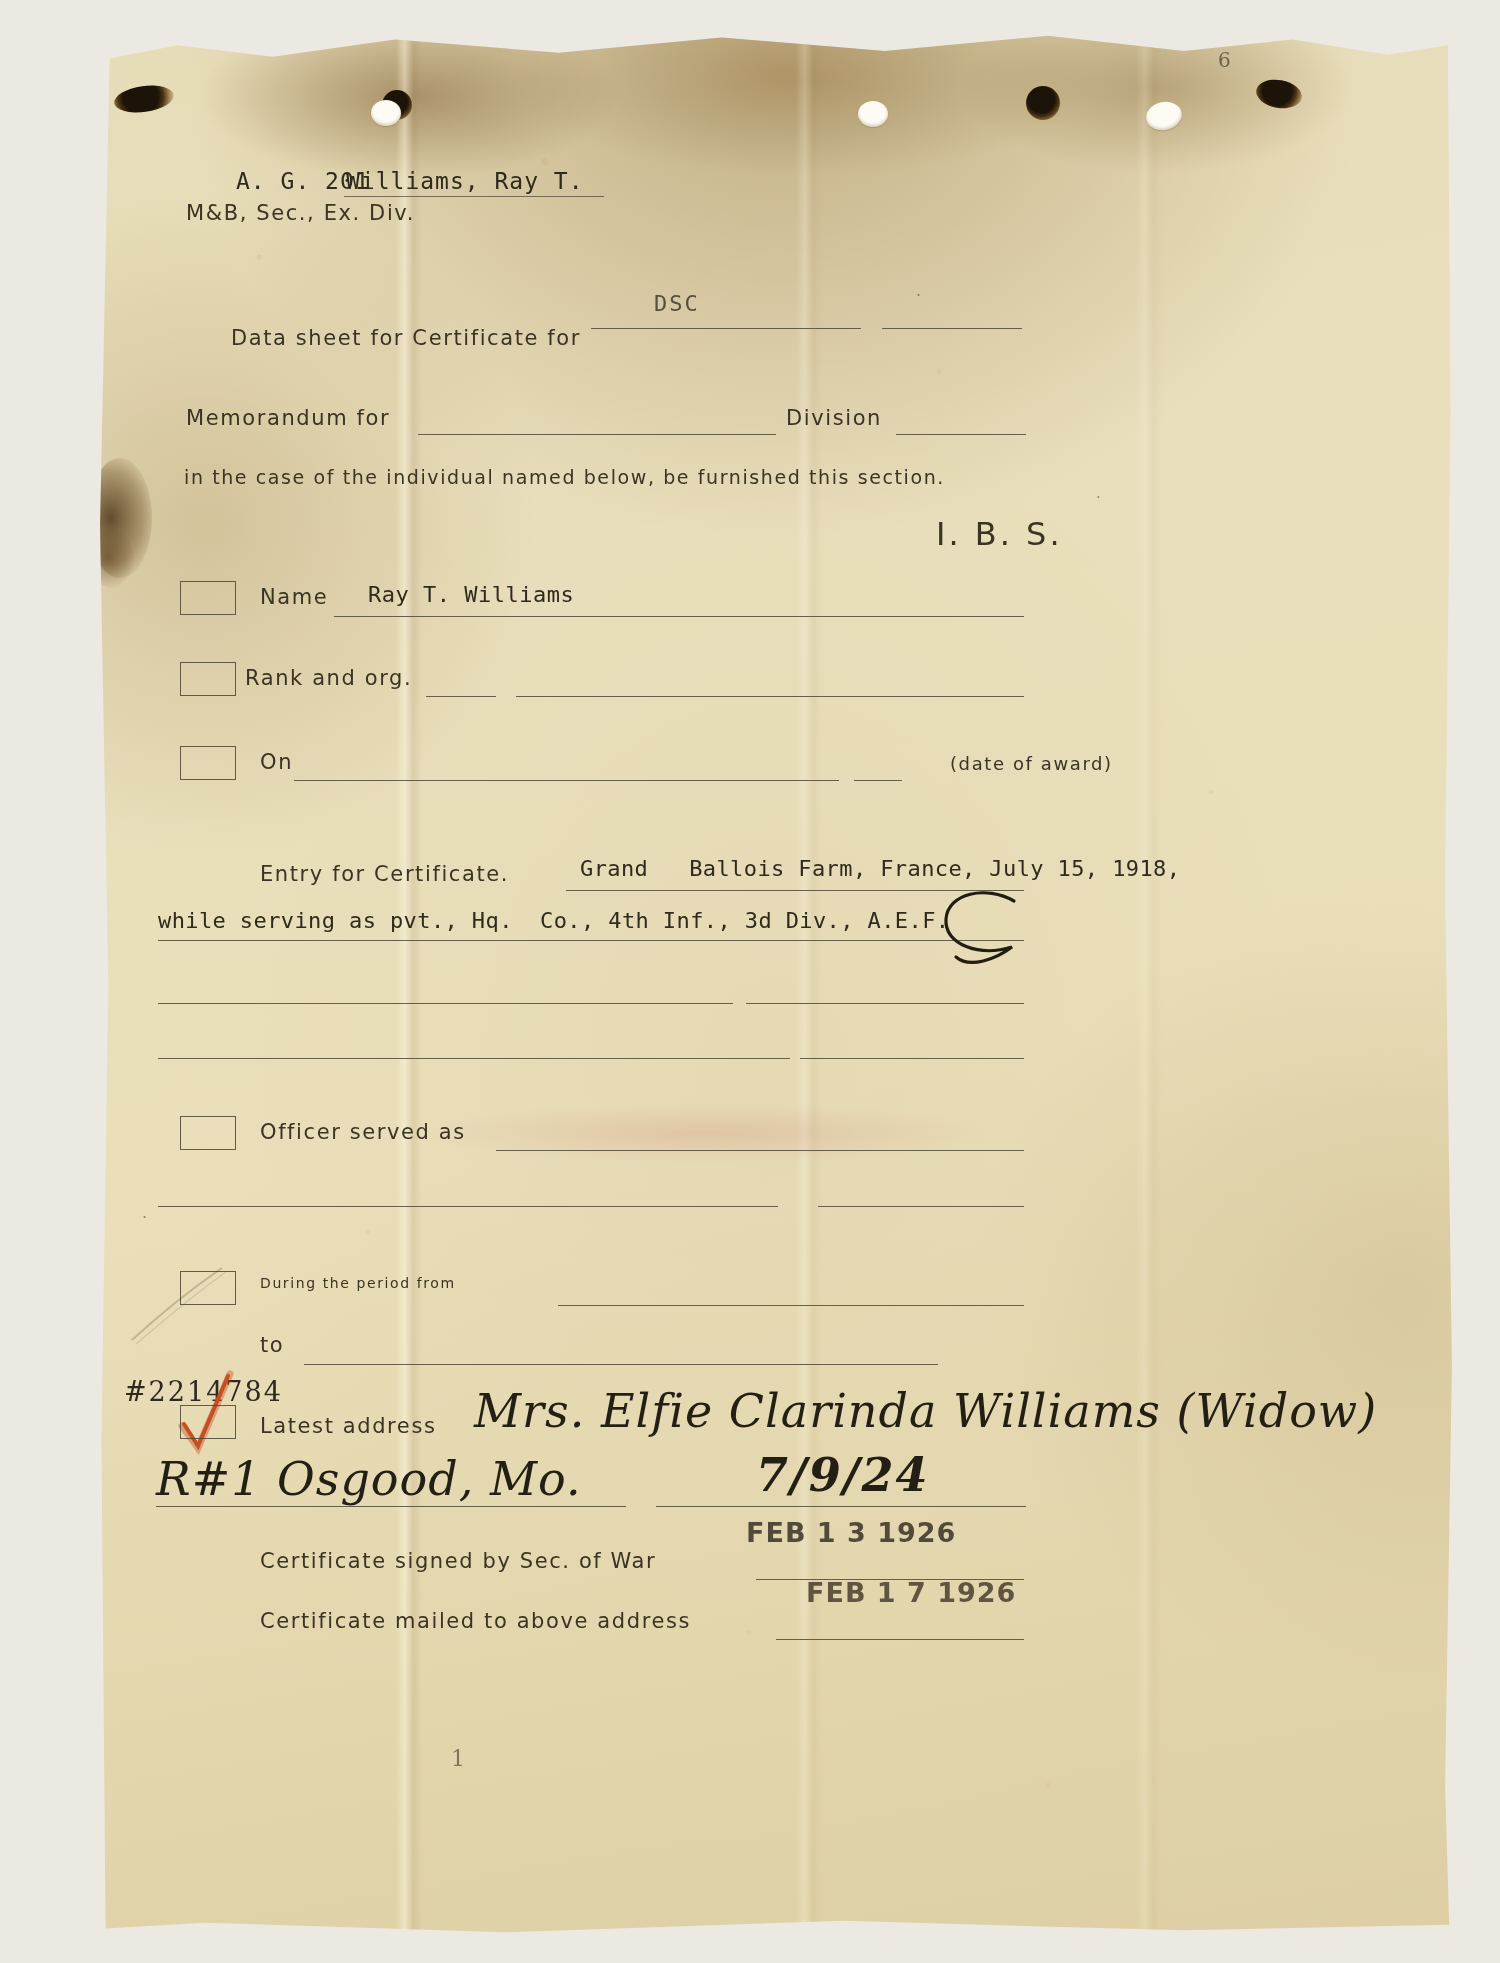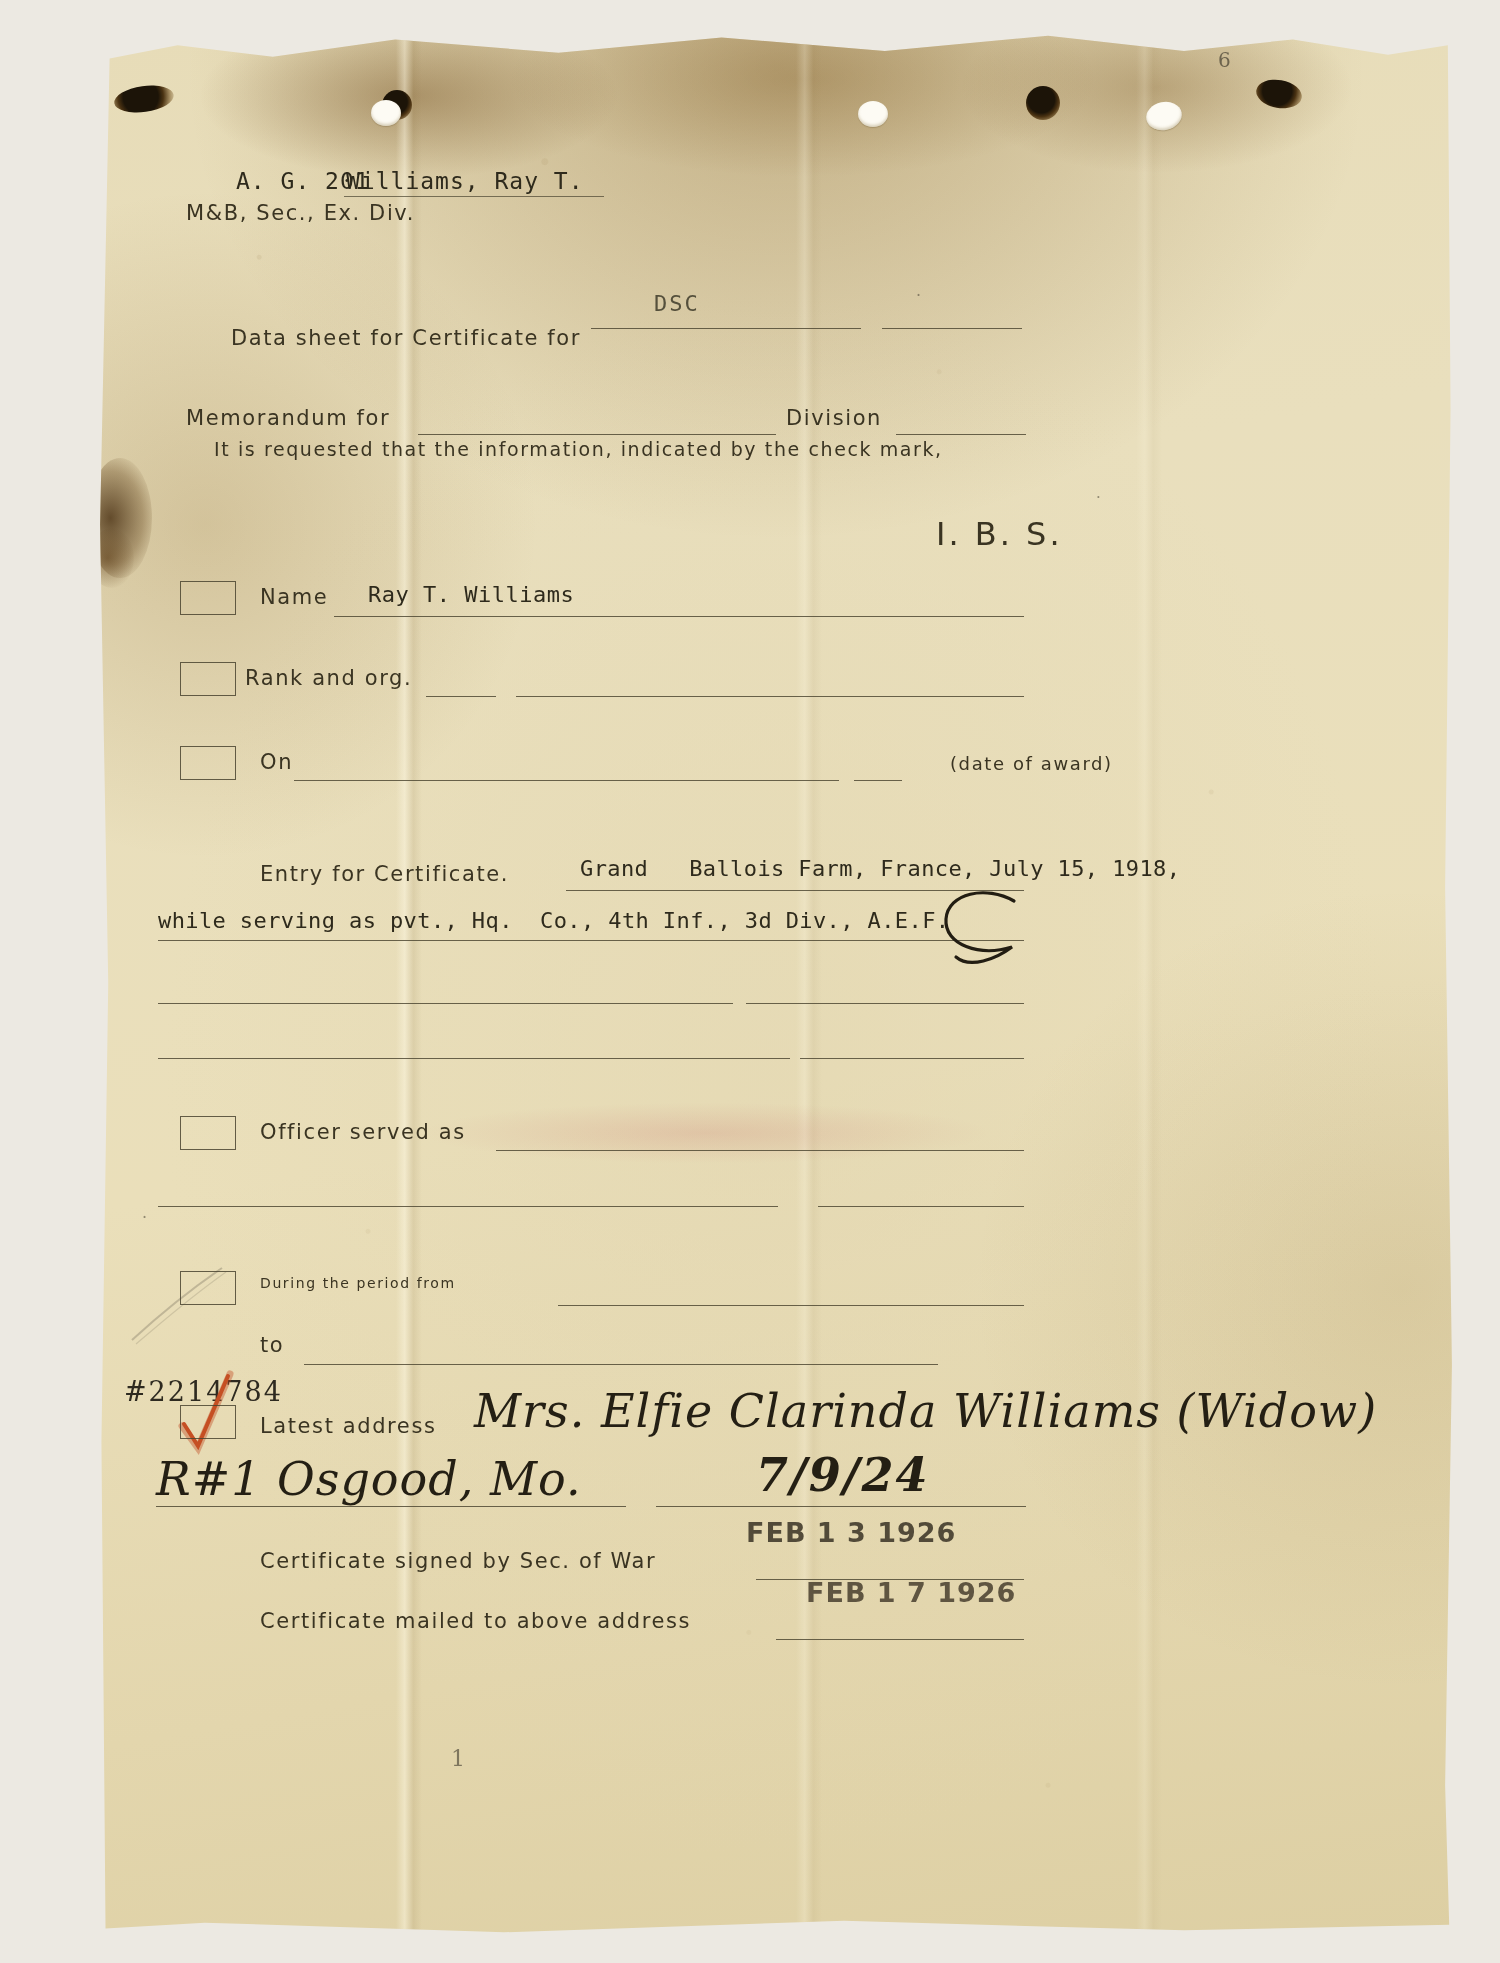--- a/index.html
+++ b/index.html
@@ -261,21 +261,21 @@
       <div class="formlabel" style="left:135px; top:272px; font-size:21px;margin-top:26px;">Data sheet for Certificate for</div>
       <div class="rule" style="left:495px; top:300px; width:270px;"></div>
       <div class="rule" style="left:786px; top:300px; width:140px;"></div>
       <div class="typed" style="left:558px; top:263px; font-size:22px; color:#55503c; letter-spacing:2px;">DSC</div>
       <div class="tiny-pencil" style="left:820px; top:258px; font-size:16px;">·</div>
 
       <div class="formlabel" style="left:90px; top:378px; font-size:21px;">Memorandum for</div>
       <div class="rule" style="left:322px; top:406px; width:358px;"></div>
       <div class="formlabel" style="left:690px; top:378px; font-size:21px;">Division</div>
       <div class="rule" style="left:800px; top:406px; width:130px;"></div>
-      <div class="formlabel" style="left:118px; top:410px; font-size:19px;">It is requested that the information, indicated by the check mark,</div>
+      <div class="formlabel" style="left:88px; top:438px; font-size:19px;">in the case of the individual named below, be furnished this section.</div>
       <div class="formlabel" style="left:840px; top:487px; font-size:32px; letter-spacing:3px;">I. B. S.</div>
 
       <div class="checkbox" style="left:84px; top:553px; width:54px; height:32px;"></div>
       <div class="formlabel" style="left:164px; top:557px; font-size:21px;">Name</div>
       <div class="rule" style="left:238px; top:588px; width:690px;"></div>
       <div class="typed" style="left:272px; top:554px; font-size:22px; letter-spacing:0.5px;">Ray T. Williams</div>
 
       <div class="checkbox" style="left:84px; top:634px; width:54px; height:32px;"></div>
       <div class="formlabel" style="left:149px; top:638px; font-size:21px;">Rank and org.</div>
       <div class="rule" style="left:330px; top:668px; width:70px;"></div>

